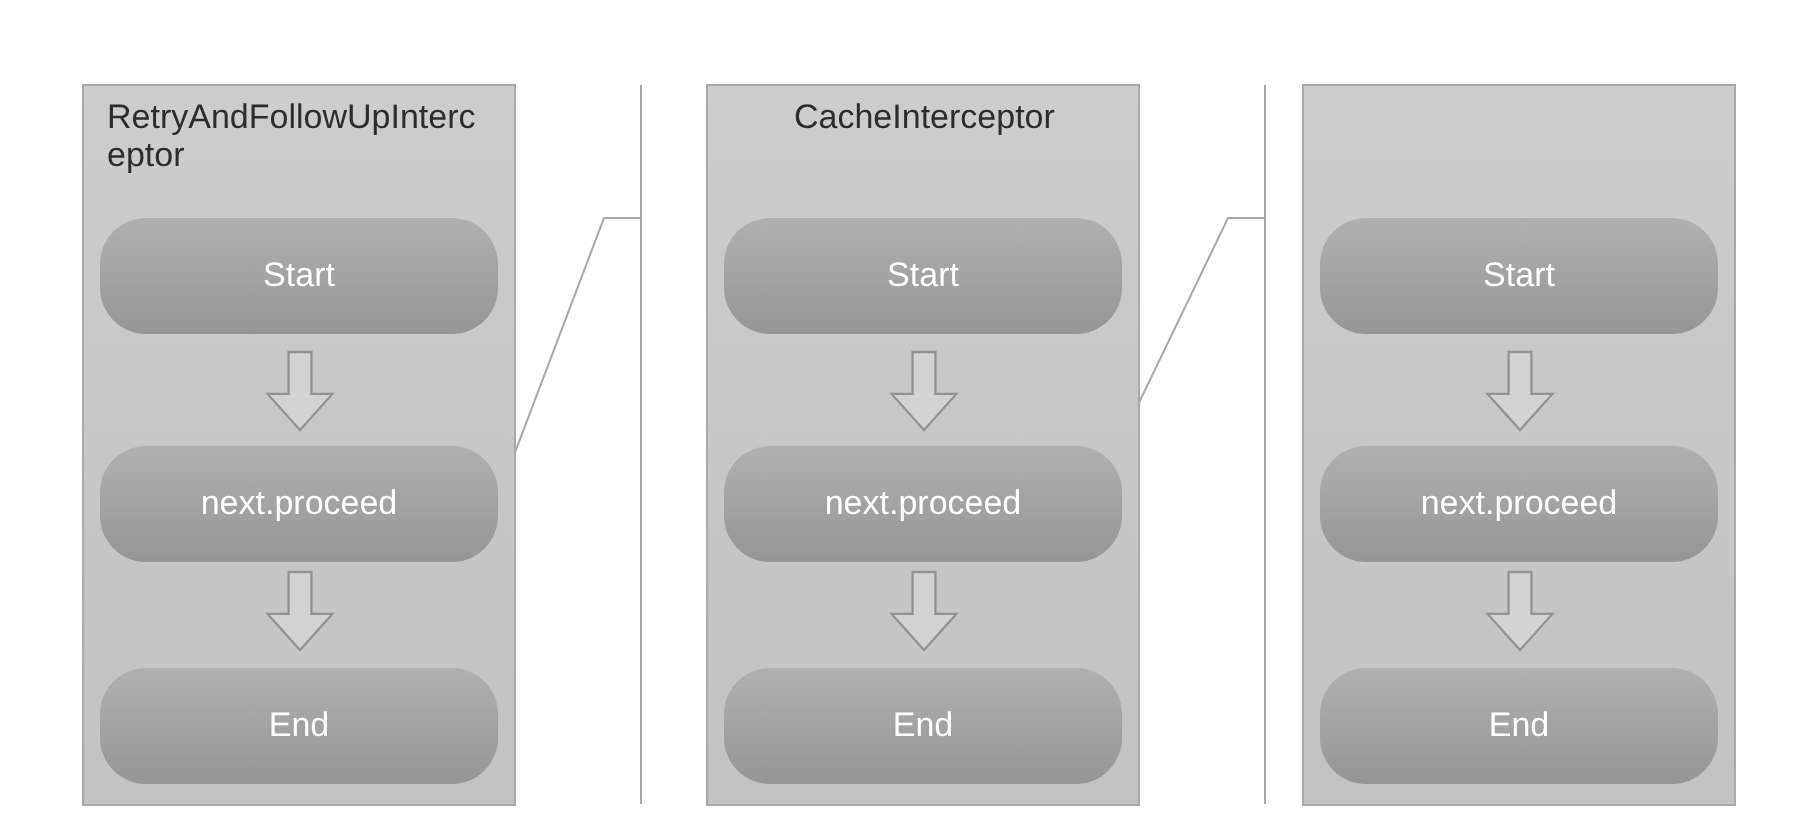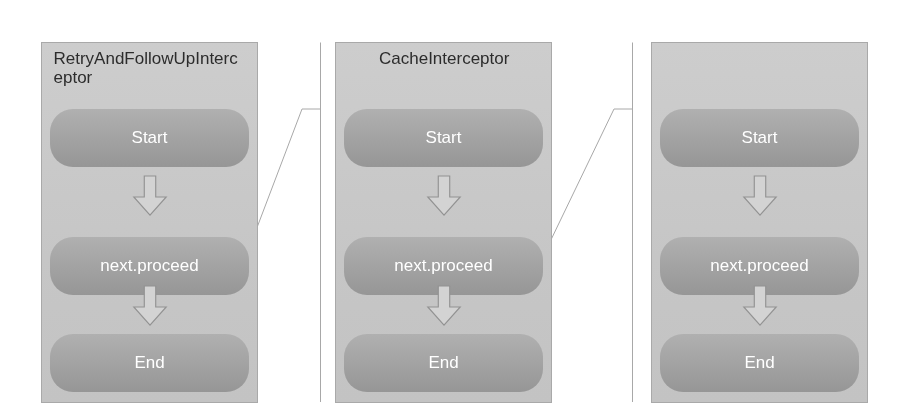--- a/index.html
+++ b/index.html
@@ -41,21 +41,21 @@
 
   .panel {
     position: absolute;
     top: 42px;
     width: 217px;
     height: 361px;
     background: linear-gradient(180deg, #cdcdcd 0%, #c6c6c6 60%, #c3c3c3 100%);
     border: 1px solid var(--panel-border);
   }
   .panel-1 { left: 41px; }
-  .panel-2 { left: 335px; padding-left: 43px; }
+  .panel-2 { left: 353px; padding-left: 43px; }
   .panel-3 { left: 651px; }
 
   .panel-title {
     margin: 6px auto 0 auto;
     max-width: 192px;
     font-size: 17px;
     line-height: 19px;
     color: var(--title-text);
     word-break: break-all;
   }
@@ -67,21 +67,21 @@
     height: 58px;
     border-radius: 23px;
     background: linear-gradient(180deg, var(--node-top), var(--node-bottom));
     color: var(--node-text);
     font-size: 17px;
     line-height: 58px;
     text-align: center;
     white-space: nowrap;
   }
   .node-start   { top: 66px; }
-  .node-proceed { top: 180px; margin-top: 14px; }
+  .node-proceed { top: 180px; }
   .node-end     { top: 291px; text-align: center; }
 
   .arrow {
     position: absolute;
     left: 50%;
     transform: translateX(-50%);
     width: 40px;
     height: 44px;
   }
   .arrow-1 { top: 131px; }

